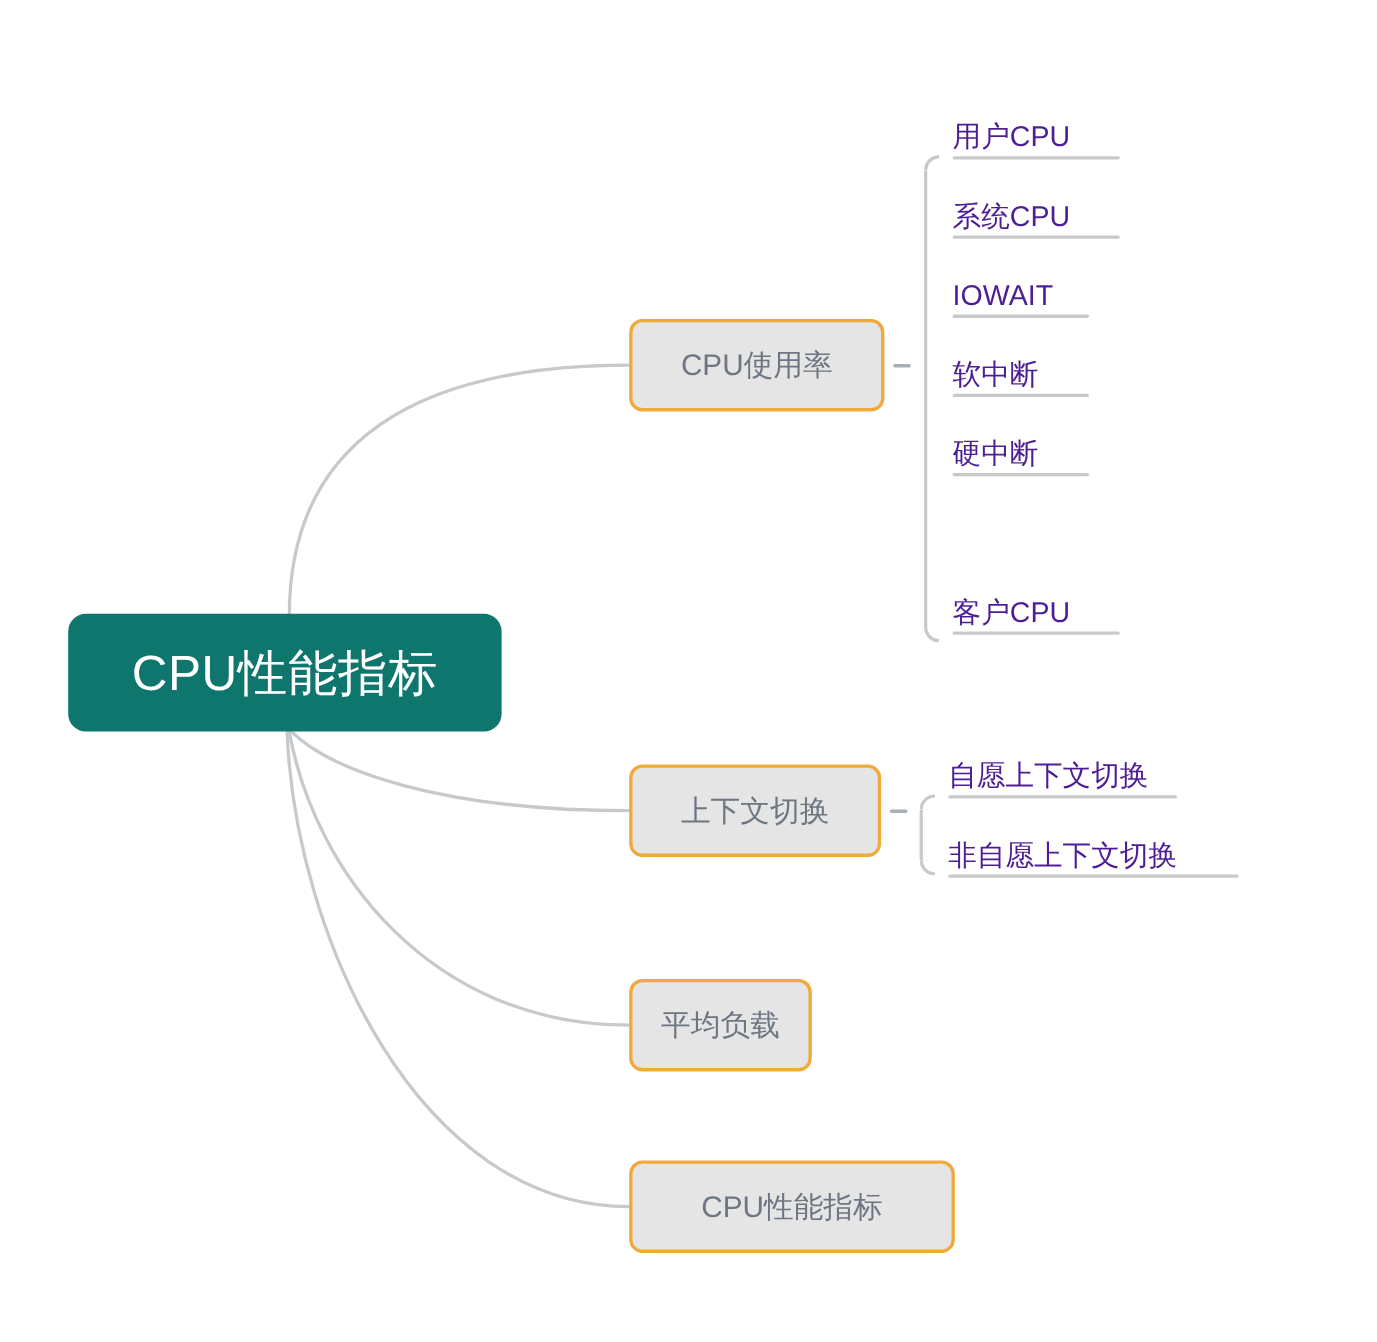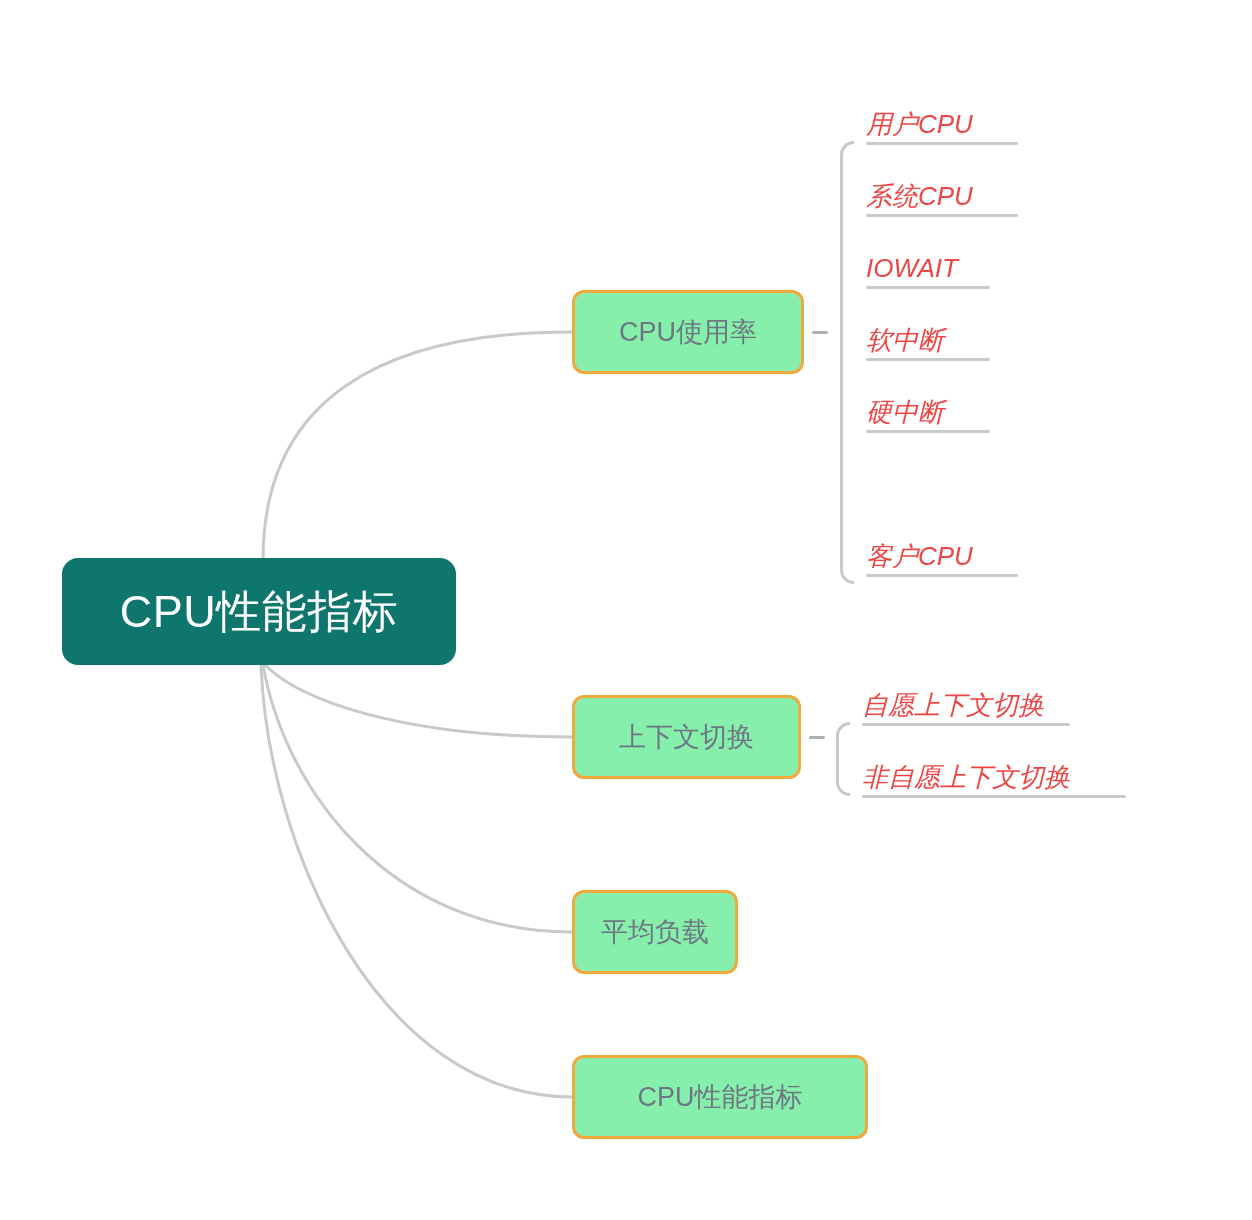--- a/index.html
+++ b/index.html
@@ -46,21 +46,21 @@
     color: #ffffff;
     font-size: 45px;
     line-height: 1;
     letter-spacing: 0.5px;
     white-space: nowrap;
   }
 
   
   .node {
     position: absolute;
-    background: #86efac;
+    background: #e5e5e5;
     border: 3px solid #F0A93B;
     border-radius: 12px;
     display: flex;
     align-items: center;
     justify-content: center;
     box-sizing: border-box;
     z-index: 4;
   }
   .node-label {
     color: #6E7682;
@@ -76,25 +76,24 @@
 
   
   .leaf {
     position: absolute;
     z-index: 3;
   }
   .leaf-label {
     position: absolute;
     left: 0;
     bottom: 8px;
-    color: #ef4444;
+    color: #4c1d95;
     font-size: 26px;
     line-height: 1;
     white-space: nowrap;
-    font-style: italic;
   }
   .leaf-underline {
     position: absolute;
     left: 0;
     bottom: 0;
     height: 3px;
     background: #C6CACD;
     border-radius: 2px;
   }
 

